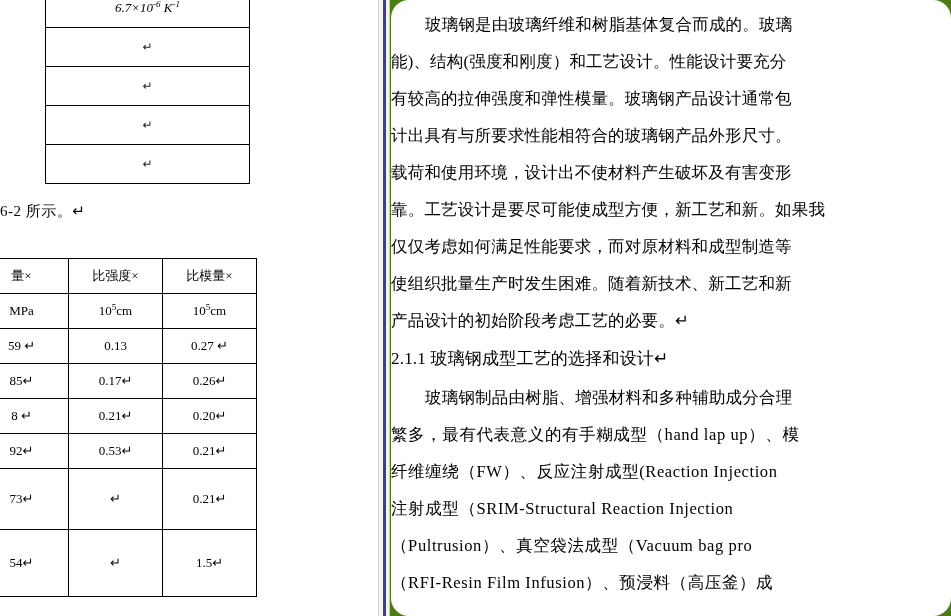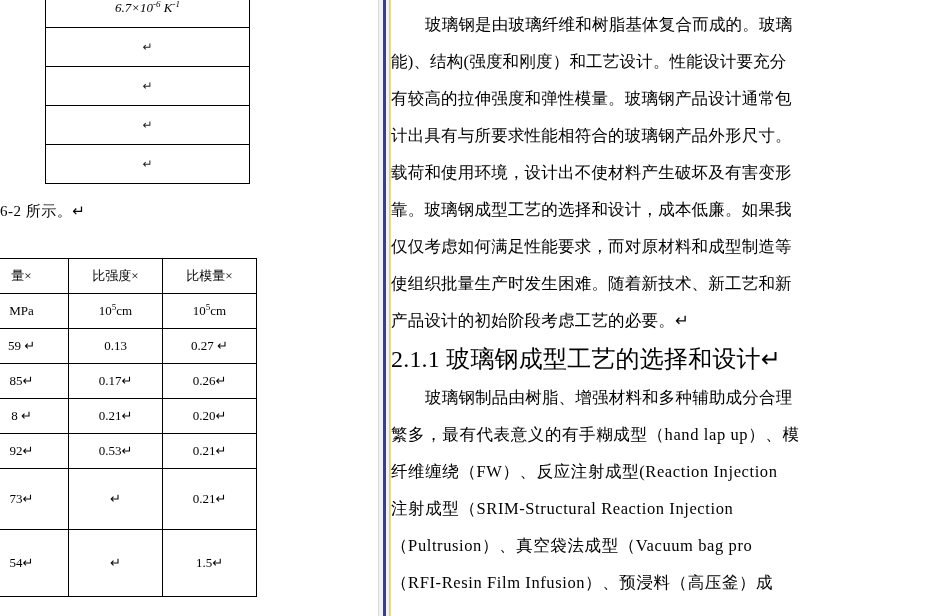--- a/index.html
+++ b/index.html
@@ -11,21 +11,21 @@
     width: 951px;
     height: 616px;
     overflow: hidden;
     font-family: "Liberation Serif", serif;
     color: #000000;
   }
   .page {
     position: relative;
     width: 951px;
     height: 616px;
-    background: #fde047;
+    background: #4d7c0f;
   }
 
   
   .left-pane {
     position: absolute;
     left: 0;
     top: 0;
     width: 378px;
     height: 616px;
     background: #ffffff;
@@ -55,20 +55,21 @@
 
   
   .right-pane {
     position: absolute;
     left: 391px;
     top: 0;
     width: 560px;
     height: 616px;
     background: #ffffff;
     overflow: hidden;
+    border-radius: 18px;
   }
 
   
   table.doc-table {
     border-collapse: collapse;
     table-layout: fixed;
   }
   table.doc-table td {
     border: 1px solid #000000;
     font-size: 13px;
@@ -149,21 +150,21 @@
     line-height: 37px;
     height: 37px;
     white-space: nowrap;
     letter-spacing: 0.2px;
     font-family: "Liberation Serif", serif;
   }
   .r-line.indent {
     padding-left: 34px;
   }
   .r-heading {
-    font-size: 24px;
+    font-size: 17px;
     line-height: 40px;
     height: 40px;
     white-space: nowrap;
     letter-spacing: 0.2px;
   }
   .r-line.mono-ish {
     letter-spacing: 0.6px;
   }
   .first-offset {
     margin-top: 6px;
@@ -250,21 +251,21 @@
   <div class="gutter"></div>
   <div class="gutter-bar"></div>
 
   <div class="right-pane">
     <div class="r-body">
       <div class="r-line indent first-offset">玻璃钢是由玻璃纤维和树脂基体复合而成的。玻璃</div>
       <div class="r-line">能)、结构(强度和刚度）和工艺设计。性能设计要充分</div>
       <div class="r-line">有较高的拉伸强度和弹性模量。玻璃钢产品设计通常包</div>
       <div class="r-line">计出具有与所要求性能相符合的玻璃钢产品外形尺寸。</div>
       <div class="r-line">载荷和使用环境，设计出不使材料产生破坏及有害变形</div>
-      <div class="r-line">靠。玻璃钢成型工艺的选择和设计，成本低廉。如果我</div>
+      <div class="r-line">靠。工艺设计是要尽可能使成型方便，新工艺和新。如果我</div>
       <div class="r-line">仅仅考虑如何满足性能要求，而对原材料和成型制造等</div>
       <div class="r-line">使组织批量生产时发生困难。随着新技术、新工艺和新</div>
       <div class="r-line">产品设计的初始阶段考虑工艺的必要。↵</div>
 
       <div class="r-heading">2.1.1 玻璃钢成型工艺的选择和设计↵</div>
 
       <div class="r-line indent">玻璃钢制品由树脂、增强材料和多种辅助成分合理</div>
       <div class="r-line mono-ish">繁多，最有代表意义的有手糊成型（hand lap up）、模</div>
       <div class="r-line mono-ish">纤维缠绕（FW）、反应注射成型(Reaction  Injection</div>
       <div class="r-line mono-ish">注射成型（SRIM-Structural  Reaction  Injection</div>

